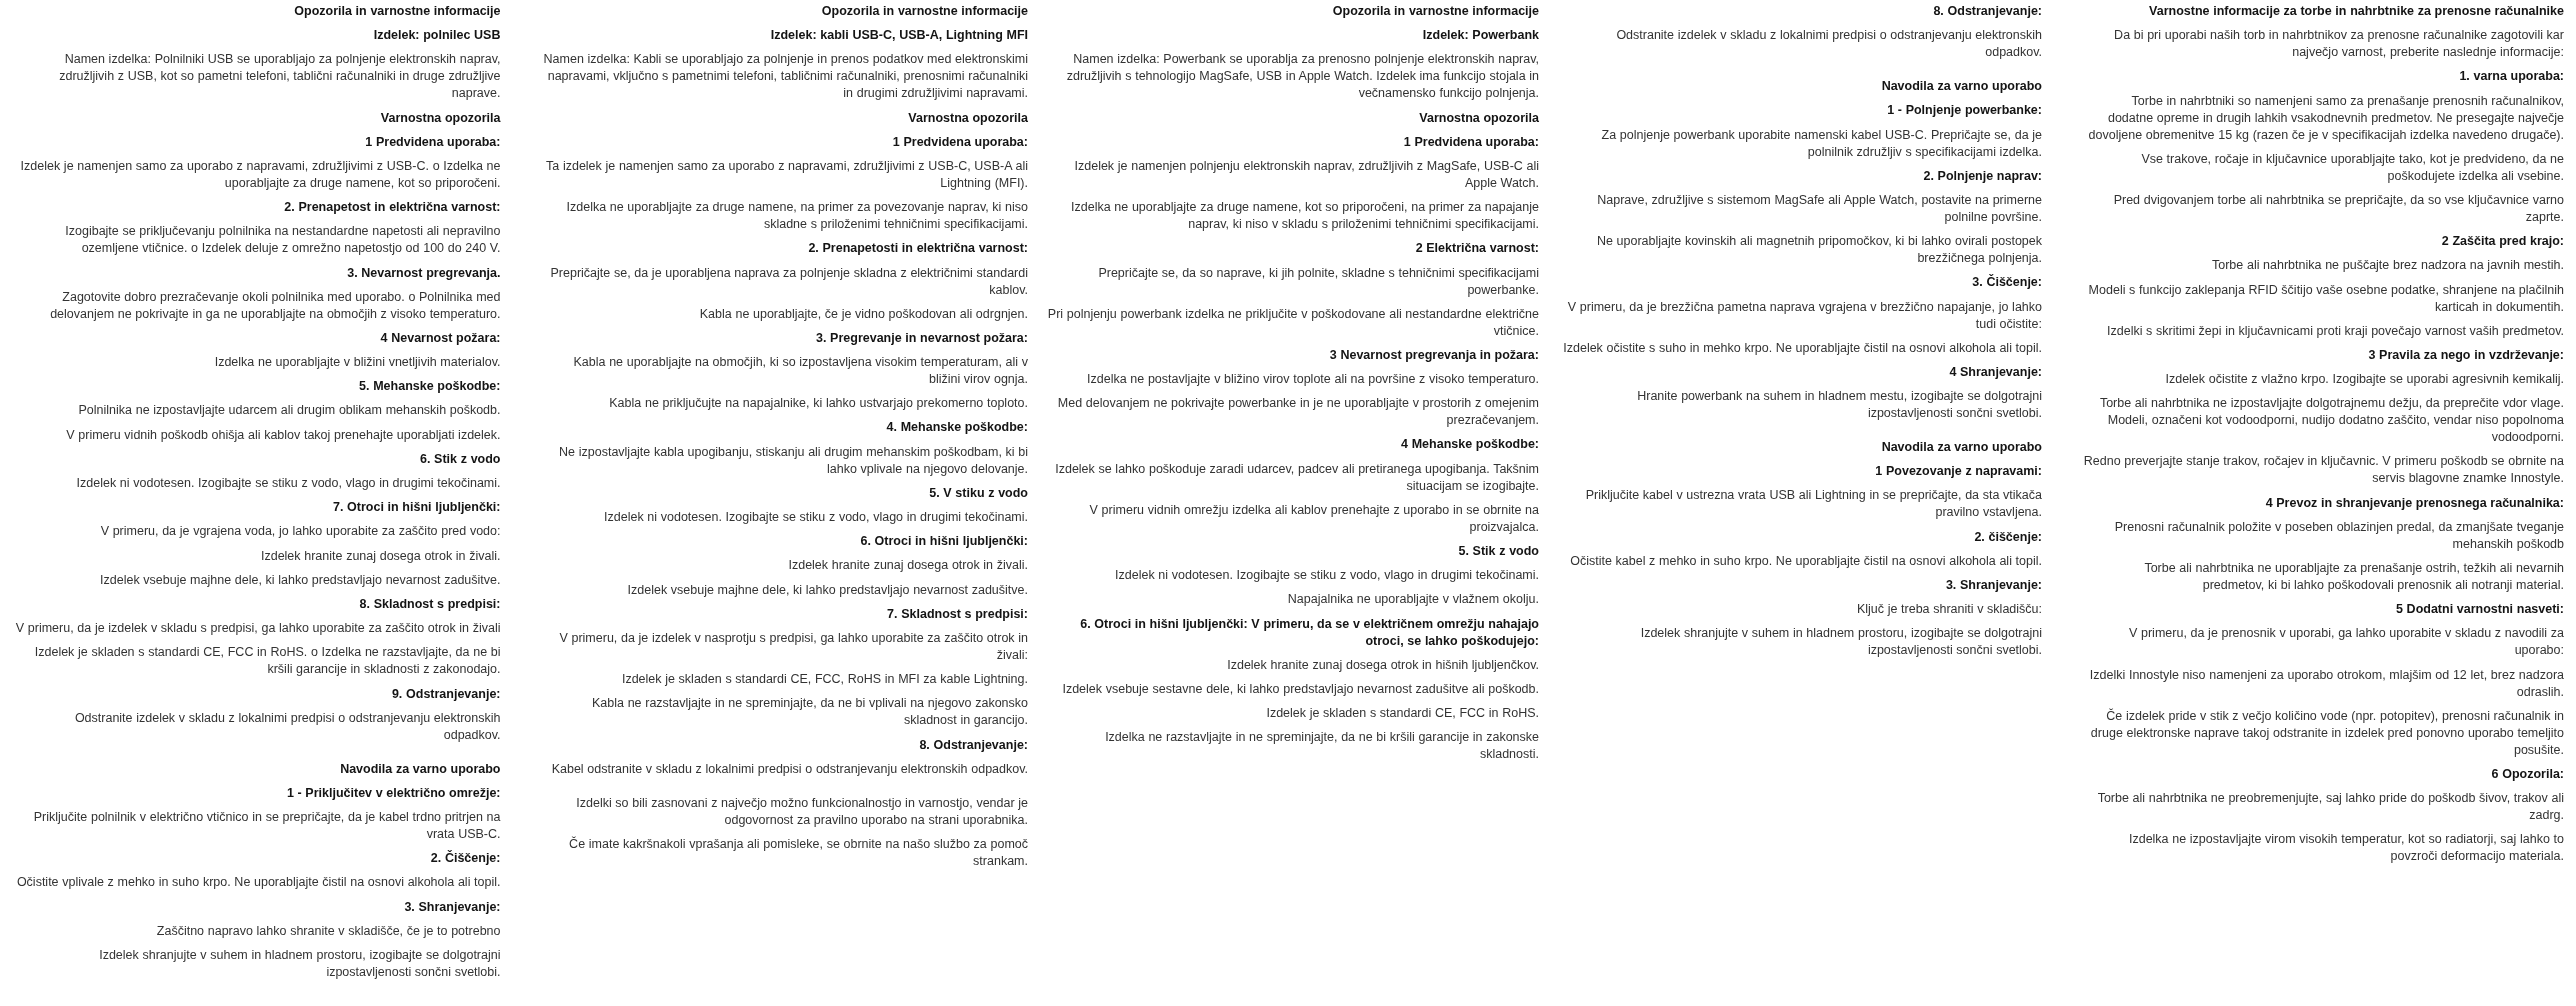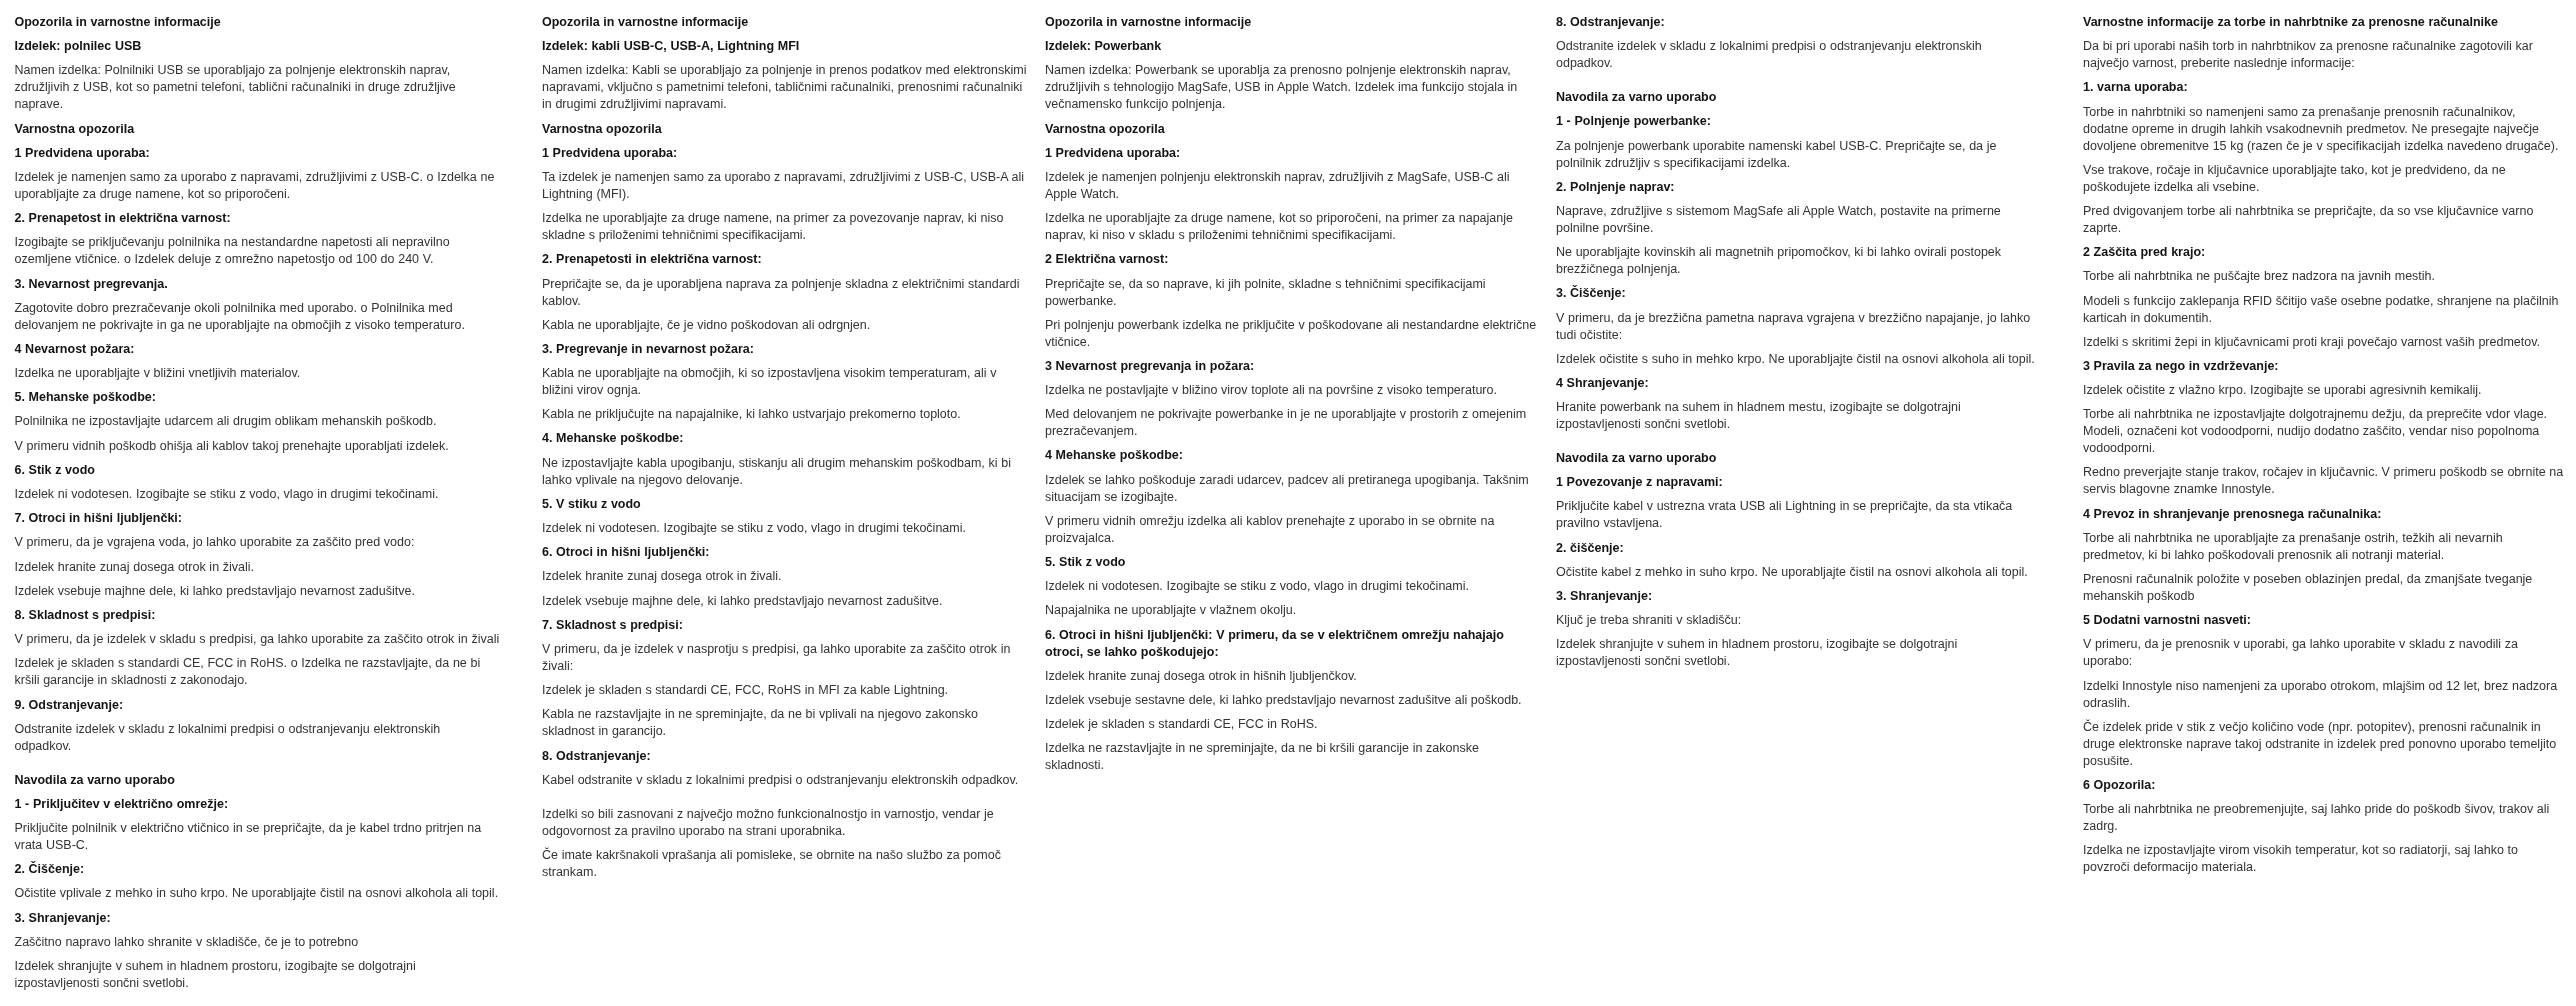--- a/index.html
+++ b/index.html
@@ -15,22 +15,23 @@
     font-family: "Liberation Sans", "DejaVu Sans", sans-serif;
     -webkit-font-smoothing: antialiased;
   }
   .page {
     position: absolute;
     inset: 0;
     background: #ffffff;
   }
   .col {
     position: absolute;
-    top: 14px;
+    top: 3px;
     width: 486px;
+    text-align: right;
   }
   #col-0 { left: 14.5px; }
   #col-1 { left: 542px; }
   #col-2 { left: 1045px; width: 494px; }
   #col-3 { left: 1556px; }
   #col-4 { left: 2083px; width: 481px; }
 
   .blk {
     font-size: 12.5px;
     line-height: 17px;
@@ -175,22 +176,22 @@
       <div class="blk p">Pred dvigovanjem torbe ali nahrbtnika se prepričajte, da so vse ključavnice varno zaprte.</div>
       <div class="blk h3">2 Zaščita pred krajo:</div>
       <div class="blk p">Torbe ali nahrbtnika ne puščajte brez nadzora na javnih mestih.</div>
       <div class="blk p">Modeli s funkcijo zaklepanja RFID ščitijo vaše osebne podatke, shranjene na plačilnih karticah in dokumentih.</div>
       <div class="blk p">Izdelki s skritimi žepi in ključavnicami proti kraji povečajo varnost vaših predmetov.</div>
       <div class="blk h3">3 Pravila za nego in vzdrževanje:</div>
       <div class="blk p">Izdelek očistite z vlažno krpo. Izogibajte se uporabi agresivnih kemikalij.</div>
       <div class="blk p">Torbe ali nahrbtnika ne izpostavljajte dolgotrajnemu dežju, da preprečite vdor vlage. Modeli, označeni kot vodoodporni, nudijo dodatno zaščito, vendar niso popolnoma vodoodporni.</div>
       <div class="blk p">Redno preverjajte stanje trakov, ročajev in ključavnic. V primeru poškodb se obrnite na servis blagovne znamke Innostyle.</div>
       <div class="blk h3">4 Prevoz in shranjevanje prenosnega računalnika:</div>
+      <div class="blk p">Prenosni računalnik položite v poseben oblazinjen predal, da zmanjšate tveganje mehanskih poškodb</div>
       <div class="blk p">Torbe ali nahrbtnika ne uporabljajte za prenašanje ostrih, težkih ali nevarnih predmetov, ki bi lahko poškodovali prenosnik ali notranji material.</div>
-      <div class="blk p">Prenosni računalnik položite v poseben oblazinjen predal, da zmanjšate tveganje mehanskih poškodb</div>
       <div class="blk h3">5 Dodatni varnostni nasveti:</div>
       <div class="blk p">V primeru, da je prenosnik v uporabi, ga lahko uporabite v skladu z navodili za uporabo:</div>
       <div class="blk p">Izdelki Innostyle niso namenjeni za uporabo otrokom, mlajšim od 12 let, brez nadzora odraslih.</div>
       <div class="blk p">Če izdelek pride v stik z večjo količino vode (npr. potopitev), prenosni računalnik in druge elektronske naprave takoj odstranite in izdelek pred ponovno uporabo temeljito posušite.</div>
       <div class="blk h3">6 Opozorila:</div>
       <div class="blk p">Torbe ali nahrbtnika ne preobremenjujte, saj lahko pride do poškodb šivov, trakov ali zadrg.</div>
       <div class="blk p">Izdelka ne izpostavljajte virom visokih temperatur, kot so radiatorji, saj lahko to povzroči deformacijo materiala.</div>
     </div>
 </div>
 

